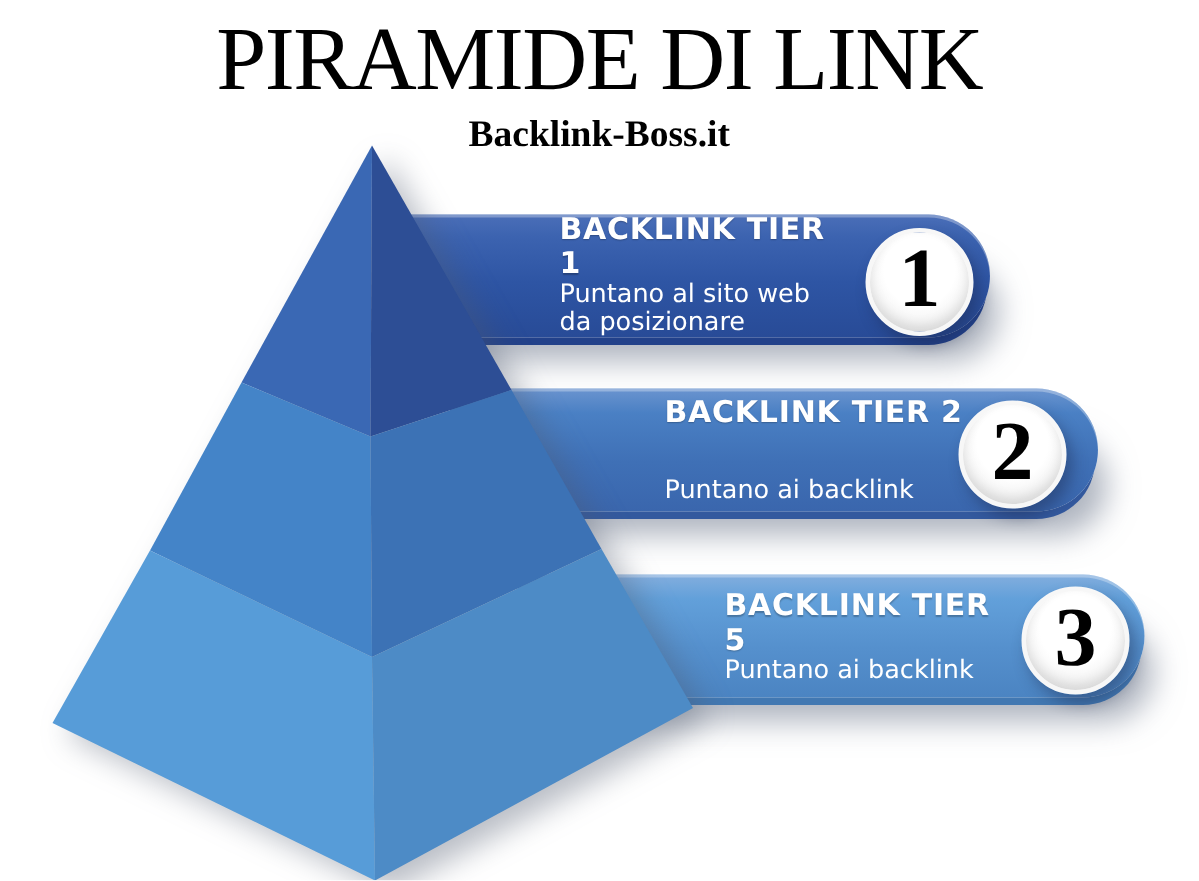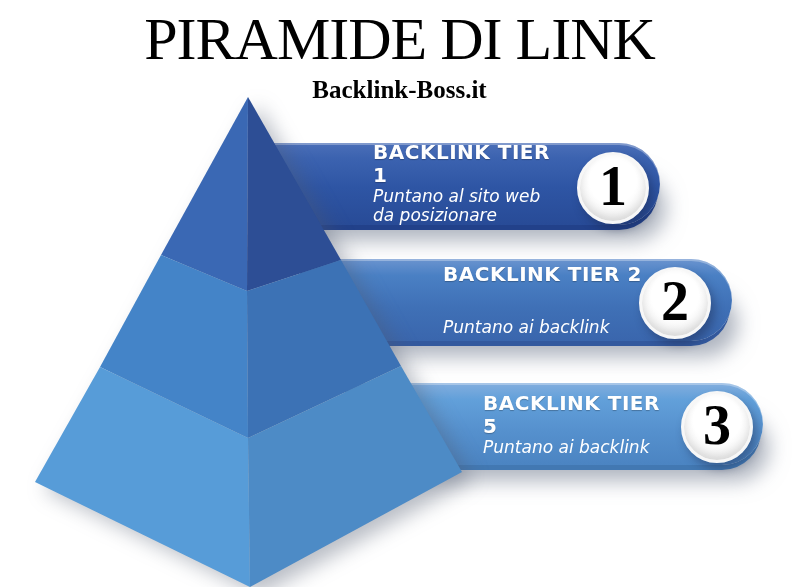--- a/index.html
+++ b/index.html
@@ -43,21 +43,21 @@
     display:flex;flex-direction:column;justify-content:center;
     color:#fff;
   }
   .t1 .banner-text{padding-left:117px;justify-content:flex-end;}
   .t2 .banner-text{padding-left:143px;gap:32px;}
   .t3 .banner-text{padding-left:138px;}
   .banner-heading{
     font-weight:bold;font-size:20px;line-height:23px;letter-spacing:.5px;
     text-shadow:0 1px 1px rgba(0,0,0,.25);
   }
-  .banner-line{font-size:17px;line-height:19px;font-weight:normal;font-style:italic;}
+  .banner-line{font-size:17px;line-height:19px;font-weight:normal;}
   .badge{
     position:absolute;width:72px;height:72px;border-radius:50%;
     background:radial-gradient(circle at 50% 38%, #ffffff 45%, #f0f0f0 75%, #e4e4e4 100%);
     border:3px solid #f7f7f7;box-sizing:border-box;
     display:flex;align-items:center;justify-content:center;
     box-shadow:4px 6px 10px rgba(25,35,70,.40), inset 0 -4px 8px rgba(0,0,0,.10);
   }
   .t1 .badge{left:321px;top:9px;}
   .t2 .badge{left:339px;top:8px;}
   .t3 .badge{left:336px;top:8px;}

